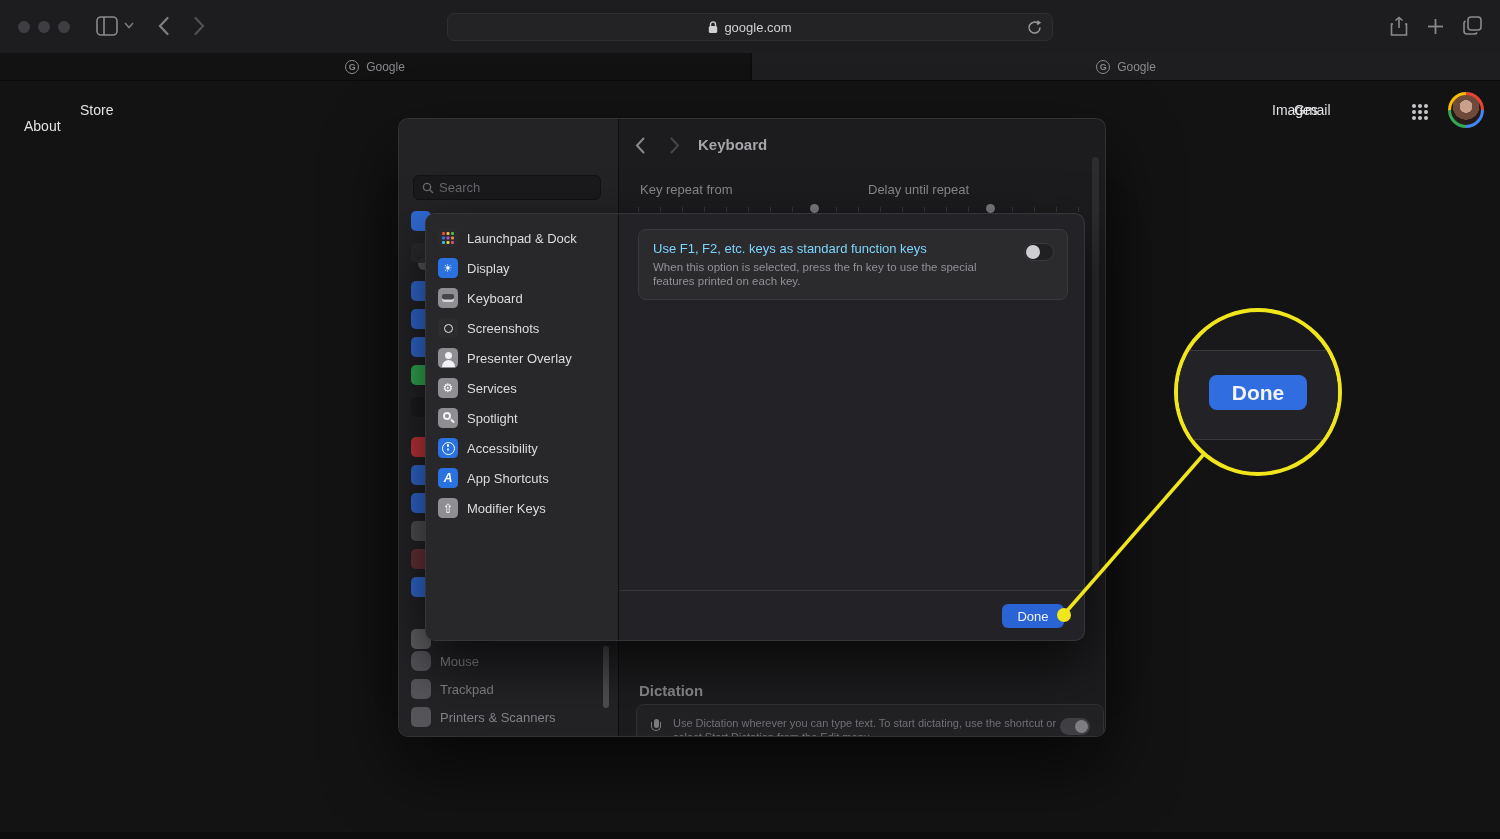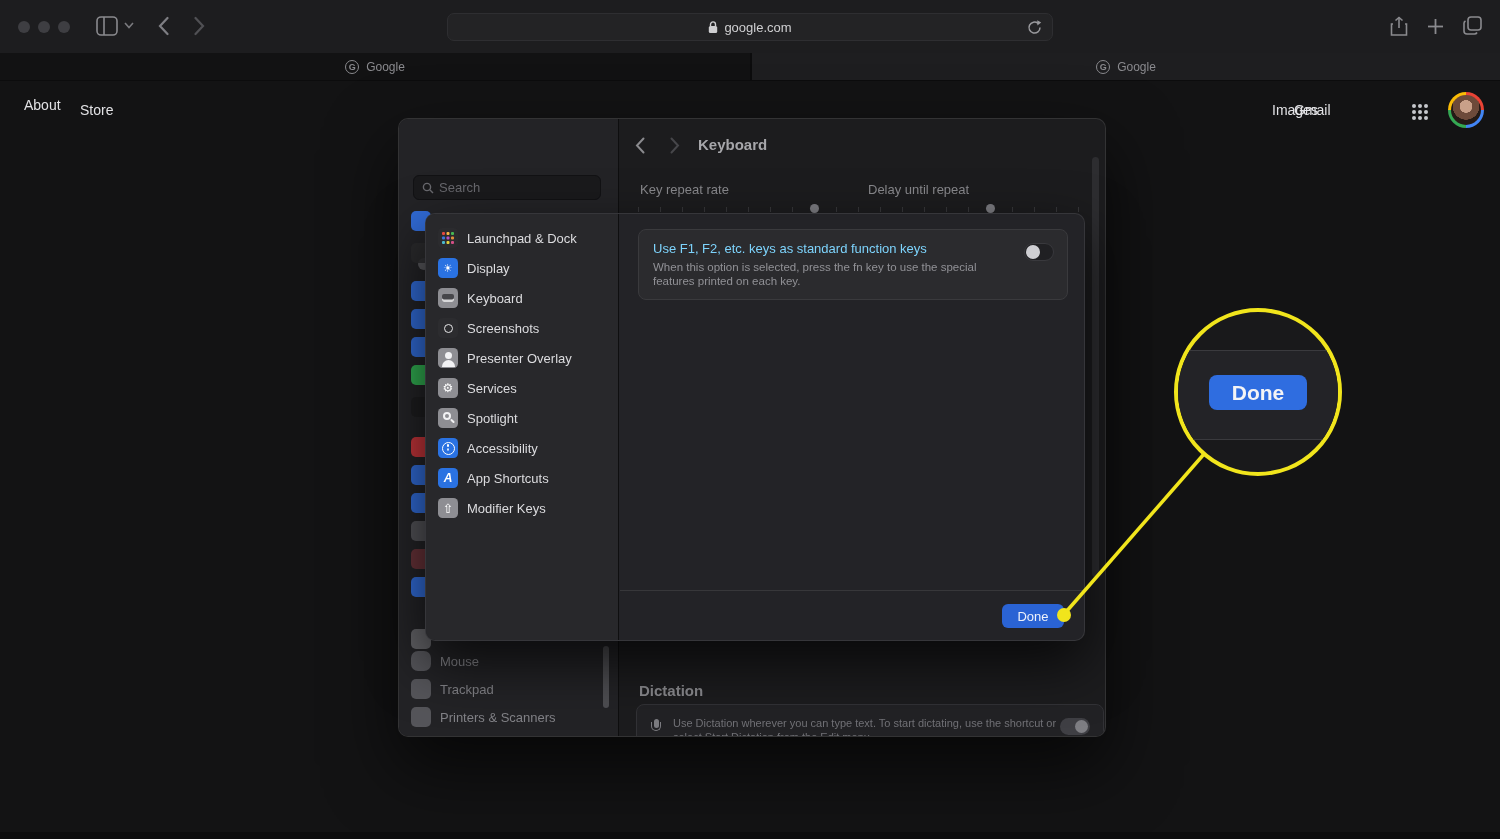--- a/index.html
+++ b/index.html
@@ -176,21 +176,21 @@
     <div class="tab" id="tab-left">
       <span class="favicon">G</span>
       <span>Google</span>
     </div>
     <div class="tab" id="tab-right">
       <span class="favicon">G</span>
       <span>Google</span>
     </div>
   </div>
 
-  <a class="gnav" style="left:24px; top:97px">About</a>
+  <a class="gnav" style="left:24px; top:118px">About</a>
   <a class="gnav" style="left:80px; top:102px">Store</a>
   <a class="gnav" style="left:1294px; top:102px">Gmail</a>
   <a class="gnav" style="left:1272px; top:102px">Images</a>
   <span id="apps-grid">
       <span class="dot"></span>
     </span>
   <span id="avatar">
       <span class="photo"></span>
     </span>
 
@@ -244,21 +244,21 @@
             <polyline points="8.5,1.5 2,8.5 8.5,15.5" fill="none" stroke="#8a8a8e" stroke-width="2" stroke-linecap="round"></polyline>
           </svg>
       </span>
       <span class="nav-chev" style="left:50px">
         <svg class="svgic" width="10" height="17" viewBox="0 0 10 17">
             <polyline points="1.5,1.5 8,8.5 1.5,15.5" fill="none" stroke="#46464a" stroke-width="2" stroke-linecap="round"></polyline>
           </svg>
       </span>
       <span id="win-title">Keyboard</span>
 
-      <span class="slider-label" style="left:20px">Key repeat rate</span>
+      <span class="slider-label" style="left:20px">Key repeat from</span>
       <span class="slider-label" style="left:248px">Delay until repeat</span>
       <span id="ticks"></span>
       <span class="knob" style="left:190px"></span>
       <span class="knob" style="left:366px"></span>
       <span class="c-scroll"></span>
 
       <span id="dictation-h">Dictation</span>
       <div id="dictation-box">
         <span id="mic">
             <i class="cap"></i>

